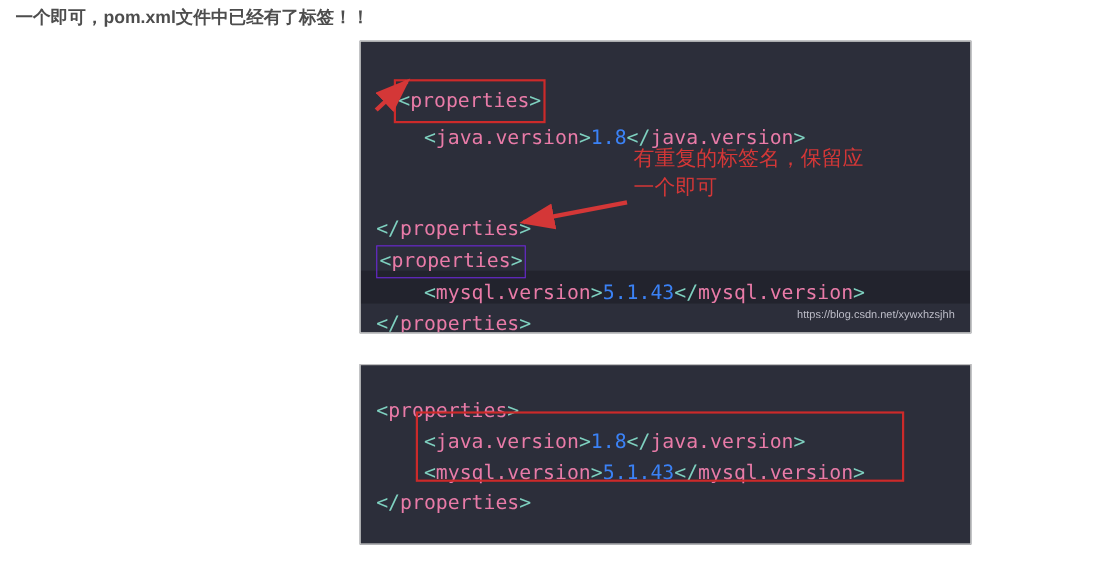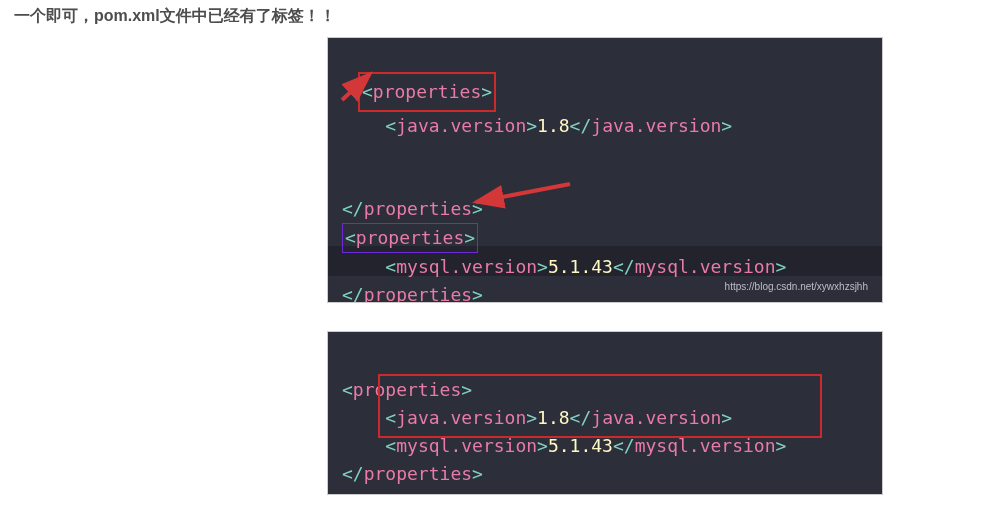--- a/index.html
+++ b/index.html
@@ -30,21 +30,21 @@
     font-family: "Consolas", "Menlo", monospace;
     font-size: 18px;
     line-height: 1.55;
     color: #c4c6d0;
     padding: 6px 10px 6px 14px;
     white-space: pre;
     position: relative;
   }
   .angle { color: #7fd1c0; }
   .tag { color: #e97ba8; }
-  .txt { color: #fef9c3; }
+  .txt { color: #3b82f6; }
   .boxed-red {
     border: 2px solid #cc2a2a;
     padding: 4px 2px;
     display: inline-block;
     margin-left: 16px;
   }
   .boxed-green {
     border: 1px solid #6d28d9;
     padding: 0 2px;
     display: inline-block;
@@ -106,25 +106,29 @@
 
   <svg class="arrow" style="left:138px;top:140px;" width="110" height="36">
     <defs>
         <marker id="ah2" markerWidth="10" markerHeight="10" refX="7" refY="3" orient="auto">
           <path d="M0,0 L8,3 L0,6 Z" fill="#d43737"></path>
         </marker>
       </defs>
     <line x1="104" y1="6" x2="10" y2="24" stroke="#d43737" stroke-width="4" marker-end="url(#ah2)"></line>
   </svg>
 
+  <div class="annotation" style="left:248px;top:94px;">
+    <div>有重复的标签名，保留应</div>
+    <div>一个即可</div>
+  </div>
 
   <div class="watermark">https://blog.csdn.net/xywxhzsjhh</div>
 </div>
 
 <div class="code-wrap second">
-  <div class="code" style="padding-top:16px;border-radius:10px;">
+  <div class="code" style="padding-top:0;border-radius:10px;">
 <span class="angle">&lt;</span><span class="tag">properties</span><span class="angle">&gt;</span>
     <span class="angle">&lt;</span><span class="tag">java.version</span><span class="angle">&gt;</span><span class="txt">1.8</span><span class="angle">&lt;/</span><span class="tag">java.version</span><span class="angle">&gt;</span>
     <span class="angle">&lt;</span><span class="tag">mysql.version</span><span class="angle">&gt;</span><span class="txt">5.1.43</span><span class="angle">&lt;/</span><span class="tag">mysql.version</span><span class="angle">&gt;</span>
 <span class="angle">&lt;/</span><span class="tag">properties</span><span class="angle">&gt;</span></div>
 
   <div class="big-red-box" style="left:50px;top:42px;width:444px;height:64px;"></div>
 </div>
 
 </body></html>

